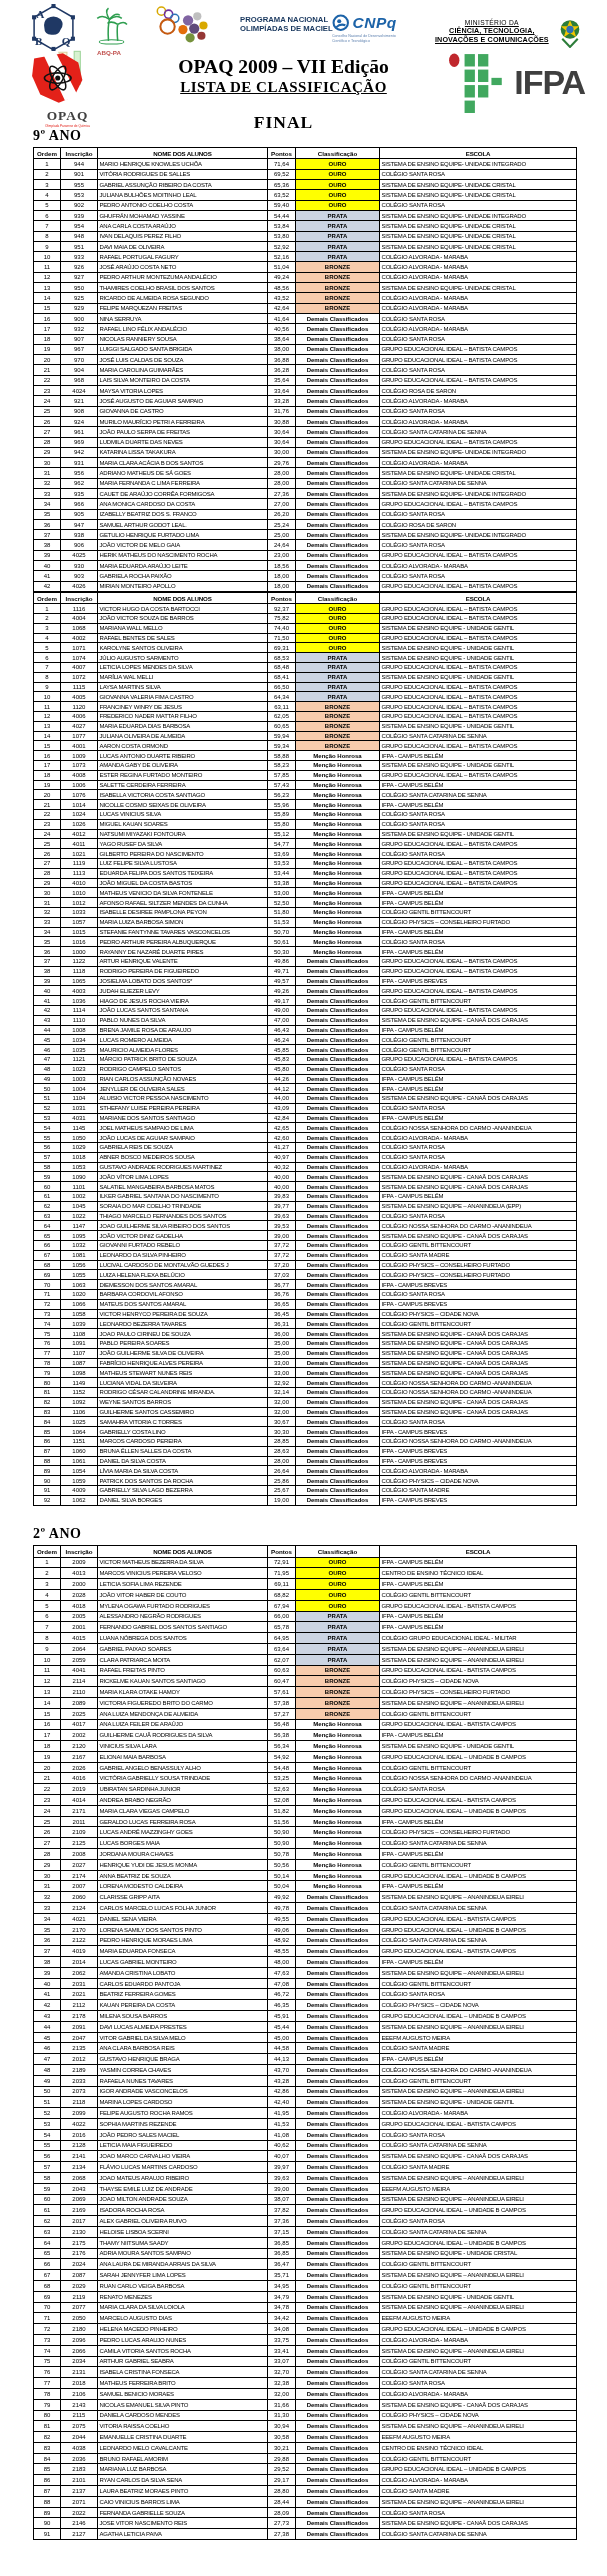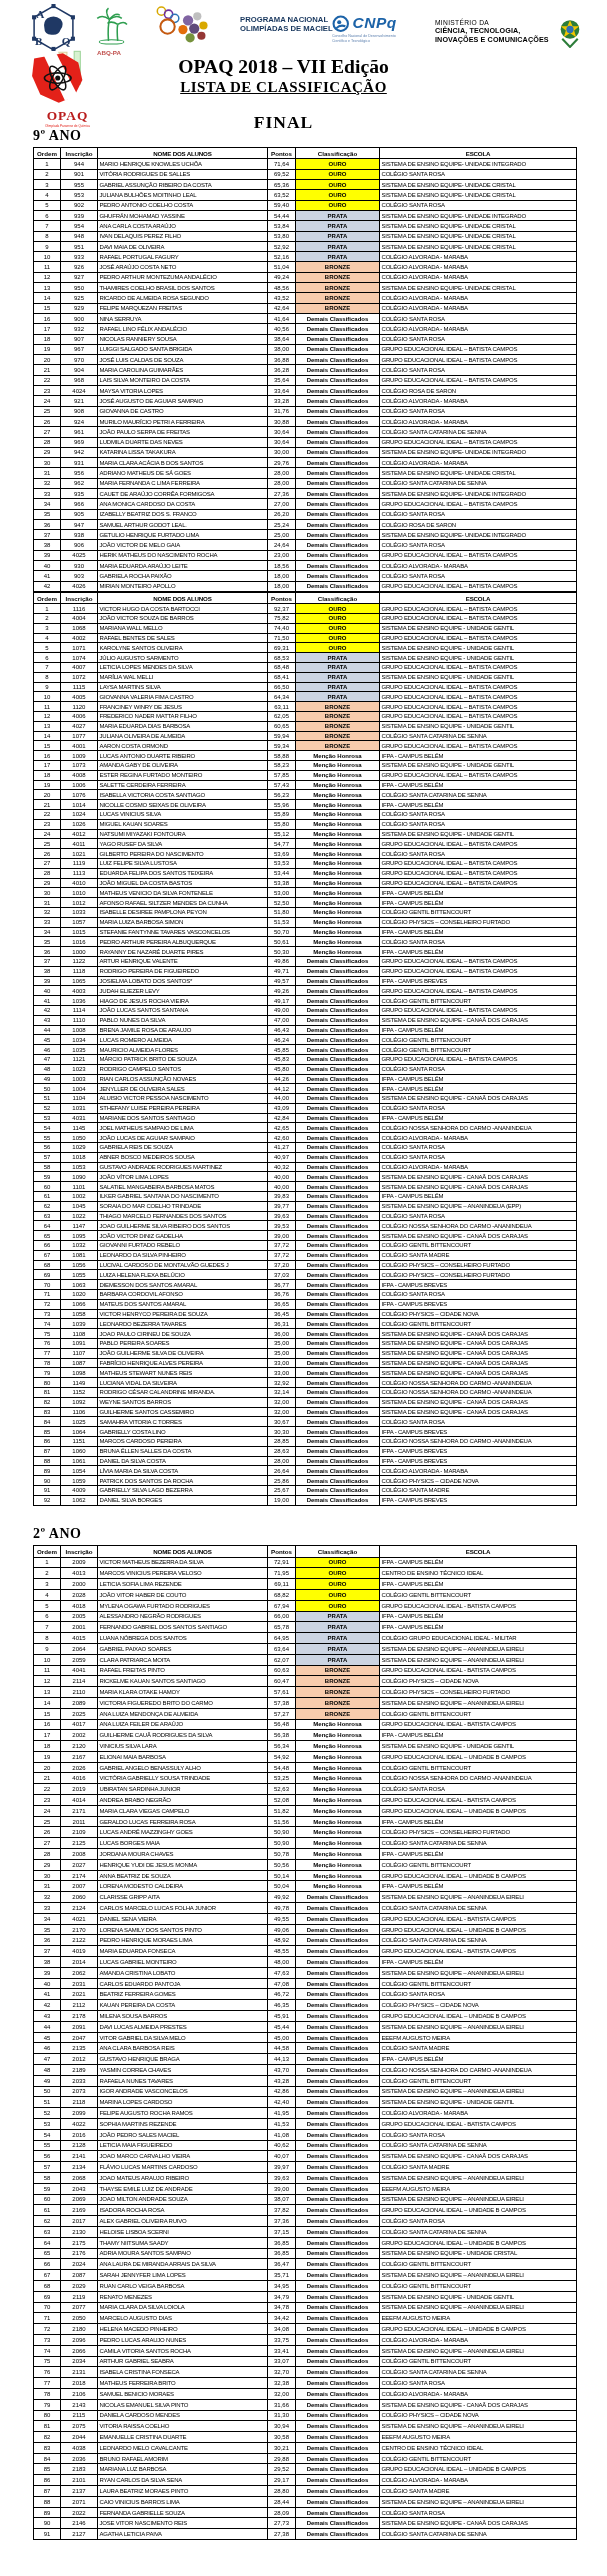--- a/index.html
+++ b/index.html
@@ -2,29 +2,29 @@
 <html style="font-size:8.2px"><head>
 <meta charset="utf-8">
 <style>
   html,body{margin:0;padding:0;background:#ffffff;}
   body{width:607px;min-height:4055px;font-family:"Liberation Sans",sans-serif;color:#000;}
   .masthead{position:relative;height:125px;}
   .logo{position:absolute;}
   .pnoq-text{font:bold 7.7px "Liberation Sans",sans-serif;color:#17365d;line-height:8.8px;}
   .cnpq-word{font:bold italic 15.5px "Liberation Sans",sans-serif;color:#1c63a8;letter-spacing:0.5px;}
   .cnpq-sub{font:3.6px "Liberation Sans",sans-serif;color:#5b7fae;line-height:4.1px;margin-top:2.1px;}
-  .ministry{text-align:left;color:#000;}
+  .ministry{text-align:center;color:#000;text-decoration:underline;}
   .ministry .l1{font:6.7px "Liberation Sans",sans-serif;letter-spacing:0.3px;}
   .ministry .l2,.ministry .l3{font:bold 7.2px "Liberation Sans",sans-serif;letter-spacing:0.1px;}
   .abqpa-label{font:bold 6.2px "Liberation Sans",sans-serif;color:#c0504d;text-align:center;margin-top:1px;}
   .title-block{position:absolute;left:139px;top:56px;width:289px;text-align:center;font-family:"Liberation Serif",serif;font-weight:bold;}
   .title-block .t1{font-size:19.6px;line-height:21.6px;}
   .title-block .t2{font-size:15px;line-height:18.5px;letter-spacing:0.5px;text-decoration:underline;}
   .title-block .t3{font-size:17.5px;line-height:20.6px;letter-spacing:1px;margin-top:16px;}
-  .opaq-word{font:bold 13.4px "Liberation Serif",serif;color:#b91c1c;letter-spacing:1px;text-align:center;}
+  .opaq-word{font:bold 13.4px "Liberation Serif",serif;color:#404040;letter-spacing:1px;text-align:center;}
   .opaq-sub{font:3.1px "Liberation Sans",sans-serif;color:#e32119;text-align:center;}
   .ifpa-word{font:bold 34px "Liberation Sans",sans-serif;color:#3f3f3f;letter-spacing:-1px;}
   .ano-title{margin:20.6px 0 3.1px 33px;font:bold 14px "Liberation Serif",serif;letter-spacing:0.5px;}
   .ano-title.first{margin-top:3.1px;}
   table.grade{border-collapse:collapse;margin:0 0 0 33px;table-layout:fixed;width:537px;background:#fff;}
   table.grade th,table.grade td{border:1px solid #000;padding:0 1.5px;overflow:hidden;white-space:nowrap;}
   table.grade th{font:bold 6.2px "Liberation Sans",sans-serif;text-align:center;height:10.3px;}
   table.grade td{font-size:6px;}
   .c0{width:23px;text-align:center;}
   .c1{width:33px;text-align:center;}
@@ -88,21 +88,21 @@
         <circle cx="74" cy="64" r="9" fill="#76923c"></circle>
       <circle cx="96" cy="60" r="8" fill="#953735"></circle>
     </svg>
     <div class="pnoq-text">
       <div>PROGRAMA NACIONAL</div>
       <div>OLIMPÍADAS DE MACIEL</div>
     </div>
   </div>
 
   <div class="logo" style="left:332px;top:14.4px;">
-    <div style="display:flex;align-items:center;gap:3.1px;">
+    <div style="display:flex;gap:3.1px;">
       <svg width="17.5" height="17.5" viewBox="0 0 34 34">
         <circle cx="17" cy="17" r="14" fill="none" stroke="#1c63a8" stroke-width="4"></circle>
         <circle cx="14" cy="14" r="4" fill="#1c63a8"></circle>
         <path d="M8 26 q8 -8 18 -4" stroke="#1c63a8" stroke-width="4" fill="none"></path>
       </svg>
       <span class="cnpq-word">CNPq</span>
     </div>
     <div class="cnpq-sub">
       <div>Conselho Nacional de Desenvolvimento</div>
       <div>Científico e Tecnológico</div>
@@ -135,25 +135,39 @@
         <ellipse cx="56" cy="56" rx="26" ry="10" transform="rotate(60 56 56)"></ellipse>
         <ellipse cx="56" cy="56" rx="26" ry="10" transform="rotate(-60 56 56)"></ellipse>
       </g>
       <circle cx="56" cy="56" r="5" fill="#111"></circle>
     </svg>
     <div class="opaq-word">OPAQ</div>
     <div class="opaq-sub">Olimpíada Paraense de Química</div>
   </div>
 
   <div class="title-block">
-    <div class="t1">OPAQ 2018 – VII Edição</div>
+    <div class="t1">OPAQ 2009 – VII Edição</div>
     <div class="t2">LISTA DE CLASSIFICAÇÃO</div>
     <div class="t3">FINAL</div>
   </div>
 
+  <div class="logo" style="left:447px;top:52px;display:flex;align-items:center;gap:5.2px;">
+    <svg width="62" height="61" viewBox="0 0 120 118">
+      <ellipse cx="14" cy="16" rx="10" ry="13" fill="#c0272d"></ellipse>
+      <rect x="34" y="4" width="20" height="24" fill="#41a85f"></rect>
+        <rect x="60" y="4" width="20" height="24" fill="#41a85f"></rect>
+      <rect x="34" y="34" width="20" height="24" fill="#41a85f"></rect>
+        <rect x="60" y="34" width="20" height="24" fill="#41a85f"></rect>
+      <rect x="34" y="64" width="20" height="24" fill="#41a85f"></rect>
+        <rect x="60" y="64" width="20" height="24" fill="#41a85f"></rect>
+      <rect x="34" y="94" width="20" height="24" fill="#41a85f"></rect>
+      <rect x="86" y="50" width="20" height="14" fill="#41a85f"></rect>
+    </svg>
+    <span class="ifpa-word">IFPA</span>
+  </div>
 </div>
 
 <div>
     <div class="ano-title first">9º ANO</div>
     <table class="grade g0">
       <thead>
         <tr>
           <th class="c0">Ordem</th>
           <th class="c1">Inscrição</th>
           <th class="c2">NOME DOS ALUNOS</th>

